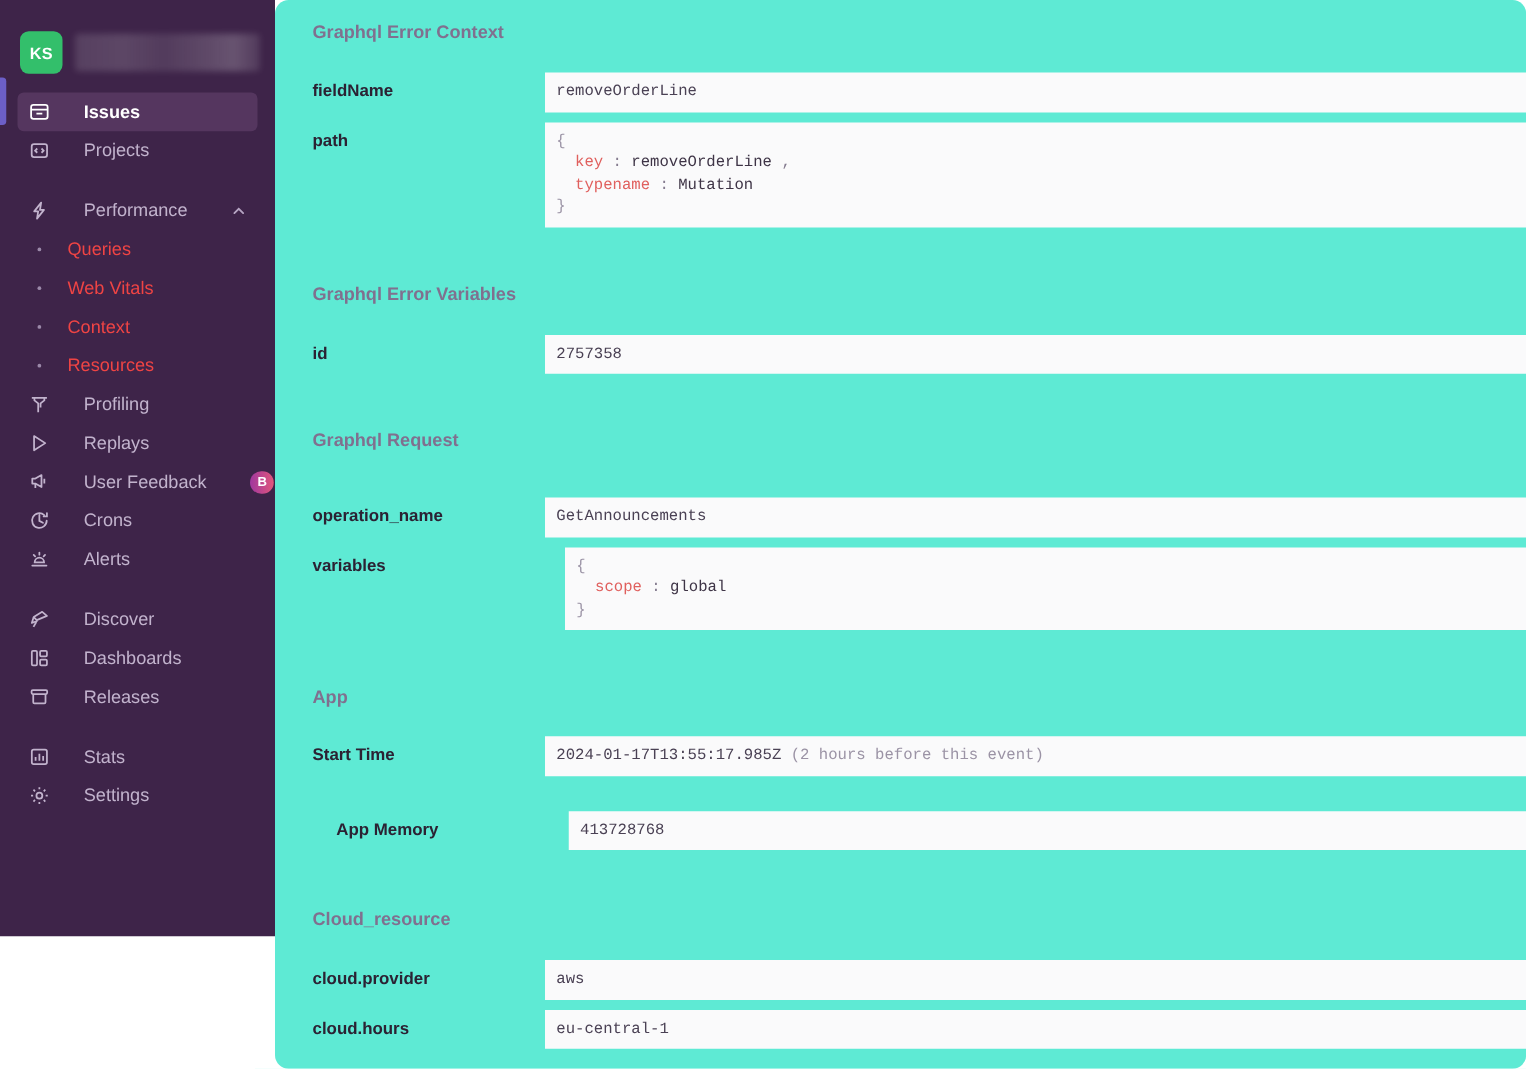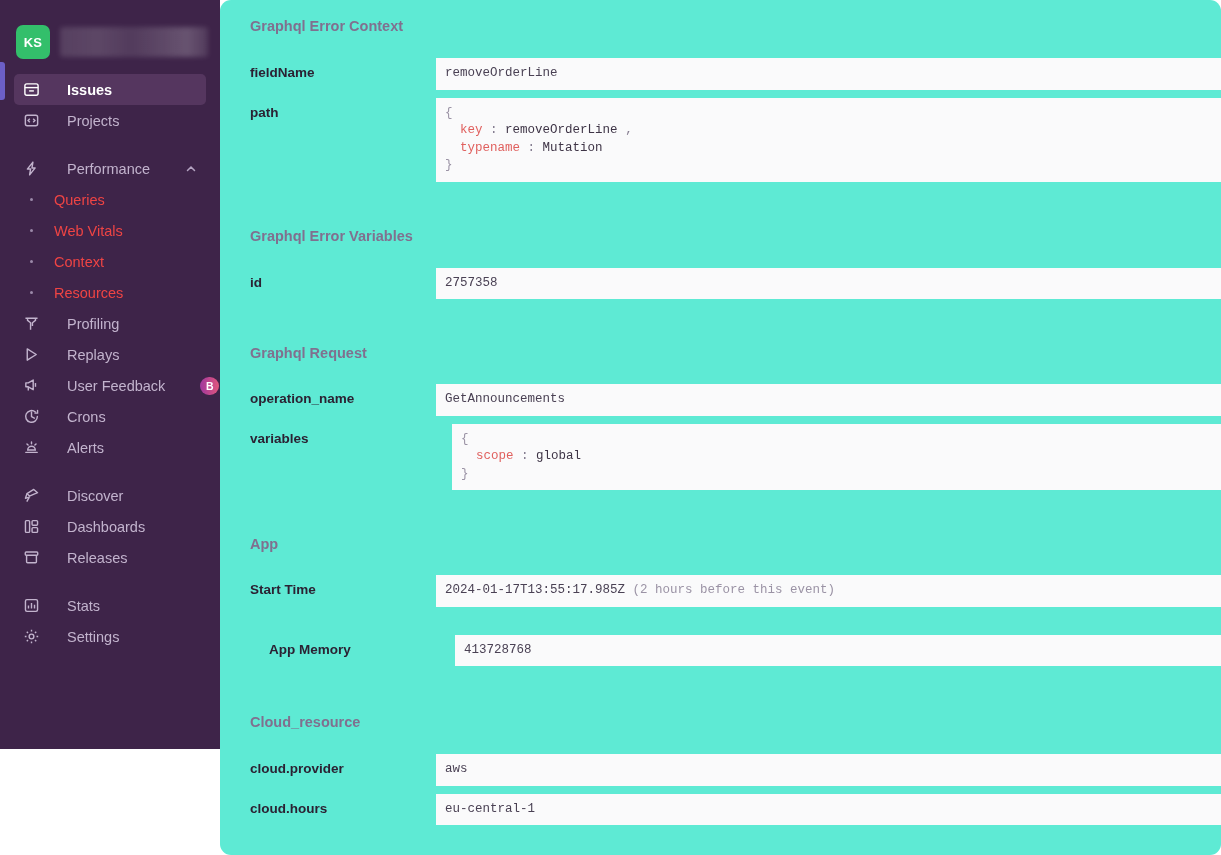--- a/index.html
+++ b/index.html
@@ -367,21 +367,21 @@
 
       <div class="kv-row" style="margin-top:24px;">
         <div class="kv-key">id</div>
         <div class="kv-val plain">2757358</div>
       </div>
     </div>
 
     <div class="section" style="padding-top:46px;">
       <div class="section-title">Graphql Request</div>
 
-      <div class="kv-row" style="margin-top:23px;">
+      <div class="kv-row" style="margin-top:37px;">
         <div class="kv-key">operation_name</div>
         <div class="kv-val plain">GetAnnouncements</div>
       </div>
 
       <div class="kv-row" style="margin-top:8px;gap:16px;">
         <div class="kv-key">variables</div>
         <div class="kv-val"><span class="tok-brace">{</span>
   <span class="tok-key">scope</span> <span class="tok-punct">:</span> <span class="tok-val">global</span>
 <span class="tok-brace">}</span></div>
       </div>

